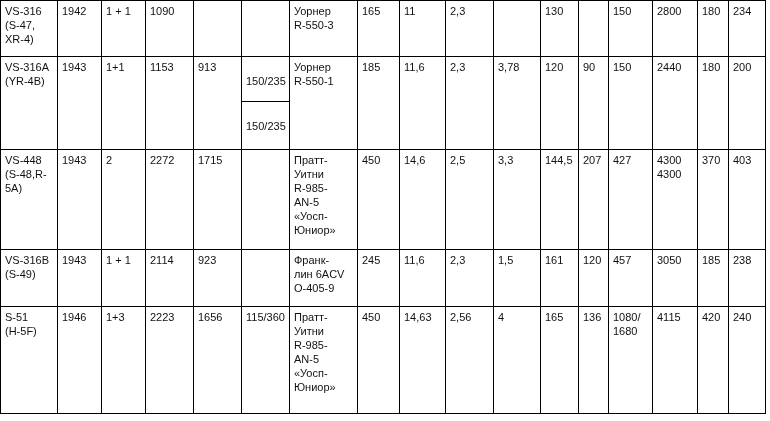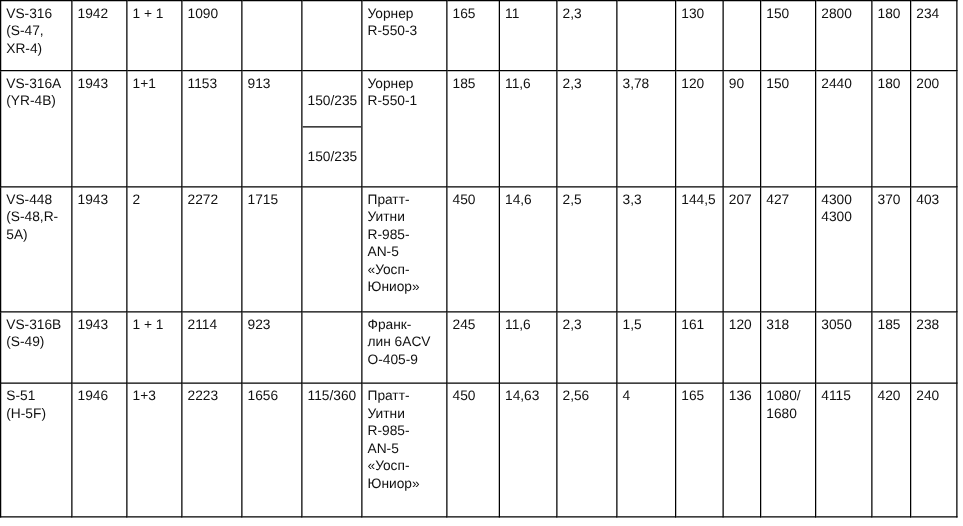--- a/index.html
+++ b/index.html
@@ -149,21 +149,21 @@
       <td></td>
       <td>Франк-
 лин 6ACV
 O-405-9</td>
       <td>245</td>
       <td>11,6</td>
       <td>2,3</td>
       <td>1,5</td>
       <td>161</td>
       <td>120</td>
-      <td>318</td>
+      <td>457</td>
       <td>3050</td>
       <td>185</td>
       <td>238</td>
     </tr>
     <tr style="height:107px">
       <td>S-51
 (H-5F)</td>
       <td>1946</td>
       <td>1+3</td>
       <td>2223</td>

